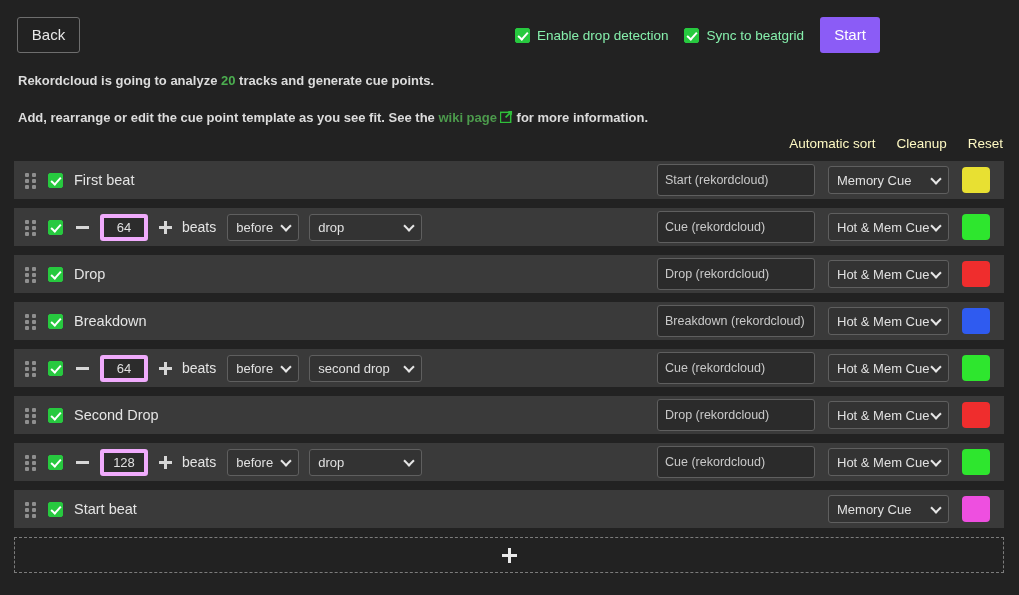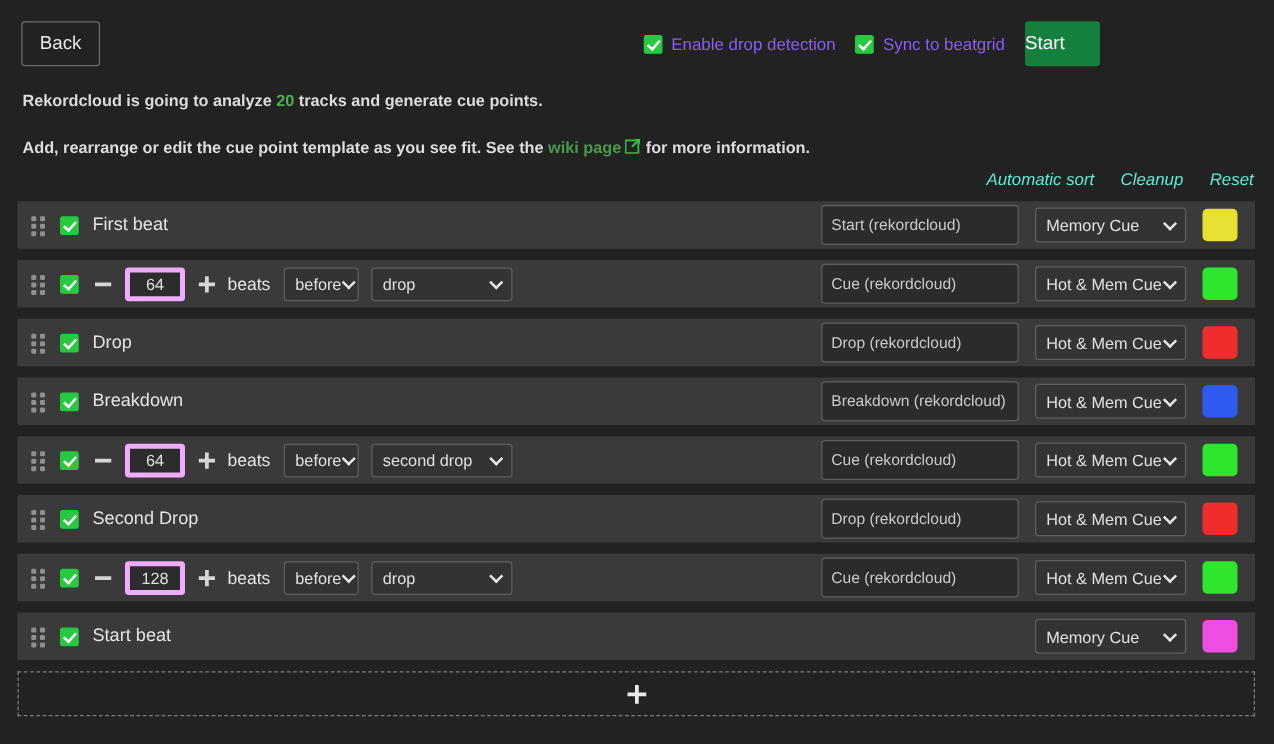--- a/index.html
+++ b/index.html
@@ -29,43 +29,43 @@
     cursor: pointer;
     user-select: none;
   }
   .opts {
     position: absolute; right: 10px; top: 17px;
     height: 36px;
     display: flex; align-items: center; gap: 0;
   }
   .opt { display: flex; align-items: center; margin-right: 16px; }
   .opt:last-of-type { margin-right: 8px; }
-  .opt-label { color: #8b5cf6; font-size: 13.5px; margin-left: 7px; white-space: nowrap; }
+  .opt-label { color: #86efac; font-size: 13.5px; margin-left: 7px; white-space: nowrap; }
 
   .cbx {
     width: 15px; height: 15px; border-radius: 2px;
     display: inline-block; position: relative; flex: 0 0 auto;
     cursor: pointer;
   }
   .cbx.on { background: #27c93f; border: 1px solid #27c93f; }
   .cbx.off { background: transparent; border: 1px solid #8c8c8c; }
   .cbx.on::after {
     content: "";
     position: absolute; left: 4px; top: 1px;
     width: 4px; height: 8px;
     border: solid #ffffff; border-width: 0 2px 2px 0;
     transform: rotate(42deg);
   }
 
   .start-btn {
     width: 60px; height: 36px;
-    background: #15803d;
+    background: #8b5cf6;
     border: none; border-radius: 3px;
     color: #ffffff; font-size: 15px;
-    line-height: 36px; text-align: left;
+    line-height: 36px; text-align: center;
     cursor: pointer; user-select: none;
     flex: 0 0 auto;
   }
 
   
   .desc {
     position: absolute; left: 18px; top: 73px;
     color: #dcdcdc; font-size: 13px; font-weight: bold;
   }
   .desc .l1 { margin: 0 0 22px 0; }
@@ -76,21 +76,21 @@
     display: inline-block; width: 13px; height: 13px; position: relative;
     vertical-align: -1px; margin-left: 3px;
   }
 
   
   .actions {
     position: absolute; right: 16px; top: 136px;
     display: flex; gap: 21px;
     font-size: 13.5px;
   }
-  .actions a { color: #5eead4; text-decoration: none; cursor: pointer; font-style: italic; }
+  .actions a { color: #fef9c3; text-decoration: none; cursor: pointer; }
 
   
   .list {
     position: absolute; left: 14px; top: 161px;
     width: 990px;
   }
   .row {
     position: relative;
     height: 38px;
     background: #3a3a3a;
@@ -153,21 +153,21 @@
   .sel .caret {
     margin-left: auto; padding-left: 10px;
     width: 9px; height: 6px; position: relative; flex: 0 0 auto;
   }
   .sel .caret::after {
     content: ""; position: absolute; right: 0; top: -2px;
     width: 6px; height: 6px;
     border: solid #e6e6e6; border-width: 0 2px 2px 0;
     transform: rotate(45deg);
   }
-  .sel-before { width: 60px; margin-right: 10px; justify-content: space-between; }
+  .sel-before { width: 72px; margin-right: 10px; justify-content: space-between; }
   .sel-target { width: 113px; }
 
   .row-right {
     position: absolute; right: 0; top: 0; height: 38px;
     display: flex; align-items: center;
   }
   .name-input {
     width: 158px; height: 28px;
     background: #2b2b2b;
     border: 1px solid #5f5f5f; border-radius: 3px;

